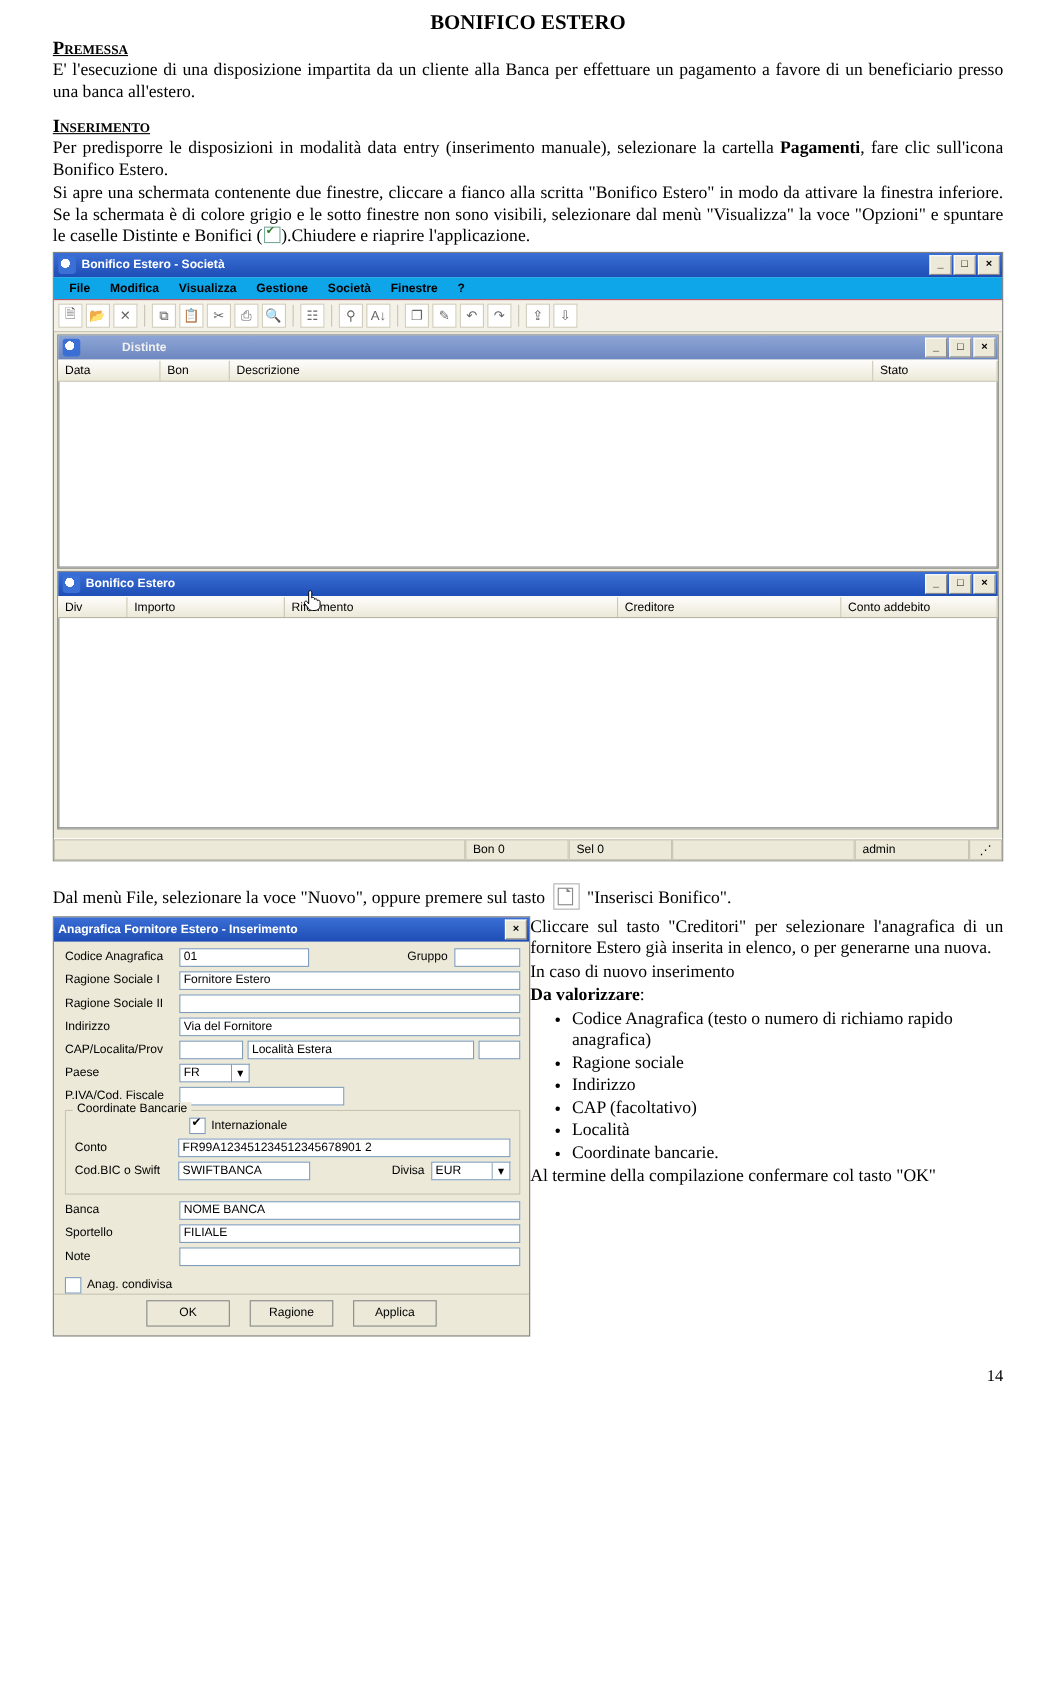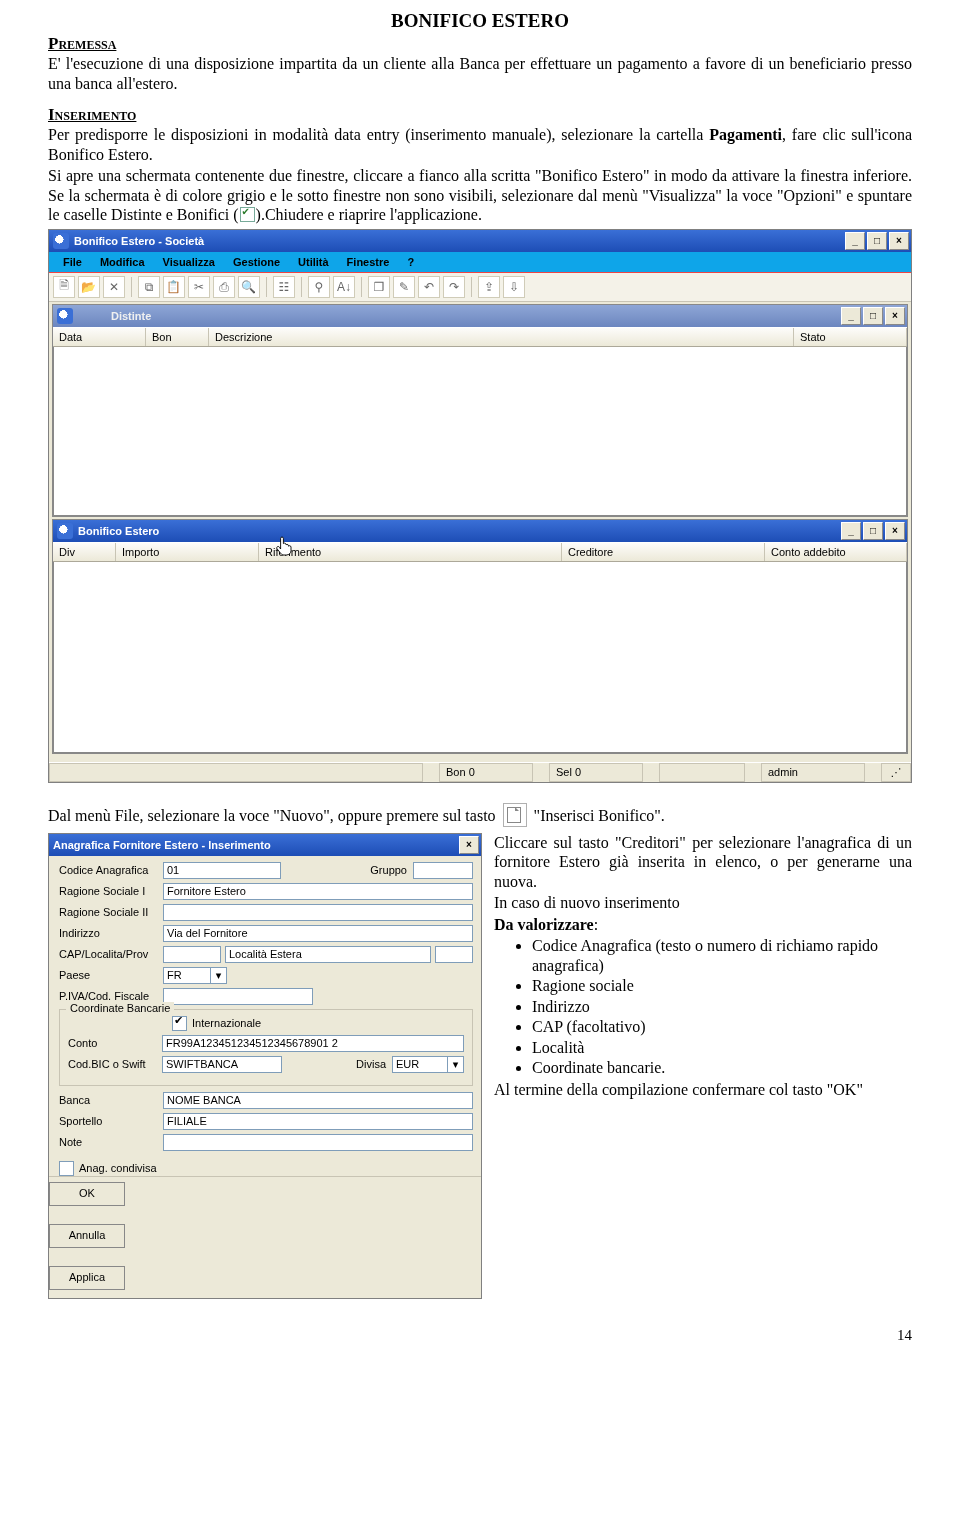--- a/index.html
+++ b/index.html
@@ -26,41 +26,41 @@
   .tbtn { width:20px; height:20px; border:1px solid #d0ccb8; background:#fff; display:flex; align-items:center; justify-content:center; font-size:12px; color:#666; }
   .tsep { width:1px; height:20px; background:#c8c4b4; margin:0 3px; }
 
   .innerwin { margin:2px 3px; border:1px solid #888; background:#ece9d8; }
   .colhead { display:flex; background:#ece9d8; border-top:1px solid #fff; border-bottom:1px solid #aca899; }
   .colhead span { padding:3px 6px; border-right:1px solid #c8c4b4; background:linear-gradient(#fdfcfa,#ece9d8); }
   .listbody { background:#fff; border:1px solid #888; border-top:none; }
   .cursor-hand { position:absolute; width:18px; height:20px; }
   .cursor-hand svg { width:18px; height:20px; }
 
-  .statusbar { display:flex; background:#ece9d8; border-top:1px solid #fff;gap:16px; }
+  .statusbar { display:flex; background:#ece9d8; border-top:1px solid #fff; }
   .statusbar .cell { padding:2px 6px; border:1px solid #c8c4b4; background:#ece9d8; }
 
   .new-doc-icon { display:inline-block; vertical-align:middle; width:22px; height:22px; border:1px solid #b0b0b0;
     background:#fff; position:relative; margin:0 3px; top:-2px; }
   .new-doc-icon::before { content:""; position:absolute; left:3px; top:3px; width:12px; height:14px; background:#fff; border:1px solid #888; }
   .new-doc-icon::after { content:""; position:absolute; left:11px; top:3px; width:0; height:0; border-left:4px solid #888; border-top:4px solid transparent; }
 
   
-  .lower { display:flex; gap:12px; margin-top:4px; }
+  .lower { display:flex; gap:0; margin-top:4px; }
   .dlg { width:432px; font-family:Tahoma,Arial,sans-serif; font-size:11px; background:#ece9d8; border:1px solid #808080; }
   .dlg .titlebar { background:linear-gradient(#3a6fd6,#1d4db5); }
   .dlg-body { padding:6px 8px 2px 10px; }
   .frow { display:flex; align-items:center; margin-bottom:4px; }
   .flabel { width:104px; }
   .finput { background:#fff; border:1px solid #7f9db9; height:17px; padding:1px 3px; font-size:11px; box-sizing:border-box; }
   .fieldset { border:1px solid #c8c4b4; padding:6px 8px 8px 8px; margin:4px 0 6px 0; position:relative; }
   .fieldset .legend { position:absolute; top:-8px; left:6px; background:#ece9d8; padding:0 4px; }
   .chkbox { display:inline-block; width:13px; height:13px; border:1px solid #7f9db9; background:#fff; margin-right:5px; vertical-align:middle; position:relative; }
   .chkbox.checked::after { content:"✔"; position:absolute; left:1px; top:-3px; font-size:11px; color:#000; }
-  .btnrow { display:flex; justify-content:center; gap:18px; padding:5px 0 8px 0; border-top:1px solid #c8c4b4;flex-direction:column; }
+  .btnrow { display:flex; justify-content:center; gap:18px; padding:5px 0 8px 0; border-top:1px solid #c8c4b4; }
   .pushbtn { width:74px; height:22px; border:1px solid #888; background:#ece9d8; text-align:center; line-height:20px; }
 
   .rightcol { flex:1; font-family:"Times New Roman", serif; font-size:16px; text-align:justify; line-height:1.22; }
   .rightcol ul { margin:2px 0 2px 38px; padding:0; }
   .rightcol li { margin-bottom:1px; text-align:left; }
 
   .pagenum { text-align:right; font-family:"Times New Roman", serif; font-size:15px; margin-top:28px; }
 </style>
 </head>
 <body>
@@ -86,21 +86,21 @@
       <div class="wc">_</div>
       <div class="wc">□</div>
       <div class="wc">×</div>
     </div>
   </div>
   <div class="menubar">
     <span>File</span>
     <span>Modifica</span>
     <span>Visualizza</span>
     <span>Gestione</span>
-    <span>Utilità</span>
+    <span>Società</span>
     <span>Finestre</span>
     <span>?</span>
   </div>
   <div class="toolbar">
     <div class="tbtn">🗎</div>
     <div class="tbtn">📂</div>
     <div class="tbtn">✕</div>
     <div class="tsep"></div>
     <div class="tbtn">⧉</div>
     <div class="tbtn">📋</div>
@@ -262,21 +262,21 @@
         <div class="flabel">Note</div>
         <input class="finput" style="flex: 1 1 0%;">
       </div>
     </div>
     <div style="display:flex;align-items:center;padding:4px 10px 0 10px">
       <span class="chkbox"></span>
       <span>Anag. condivisa</span>
     </div>
     <div class="btnrow">
       <div class="pushbtn">OK</div>
-      <div class="pushbtn">Annulla</div>
+      <div class="pushbtn">Ragione</div>
       <div class="pushbtn">Applica</div>
     </div>
   </div>
 
   <div class="rightcol">
     <p class="para">Cliccare sul tasto "Creditori" per selezionare l'anagrafica di un fornitore Estero già inserita in elenco, o per generarne una nuova.</p>
     <p class="para" style="text-align:left">In caso di nuovo inserimento</p>
     <p class="para" style="text-align:left"><b><span>Da valorizzare</span></b>:</p>
     <ul>
       <li>Codice Anagrafica (testo o numero di richiamo rapido anagrafica)</li>

